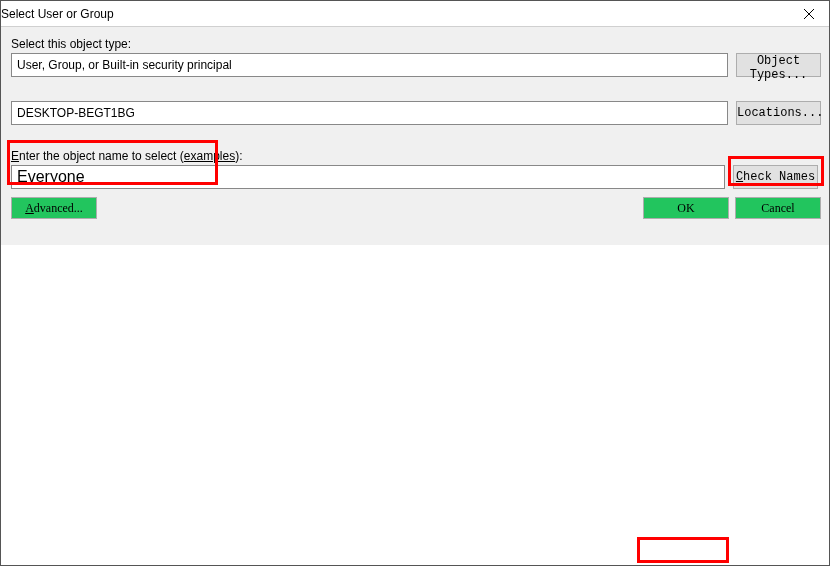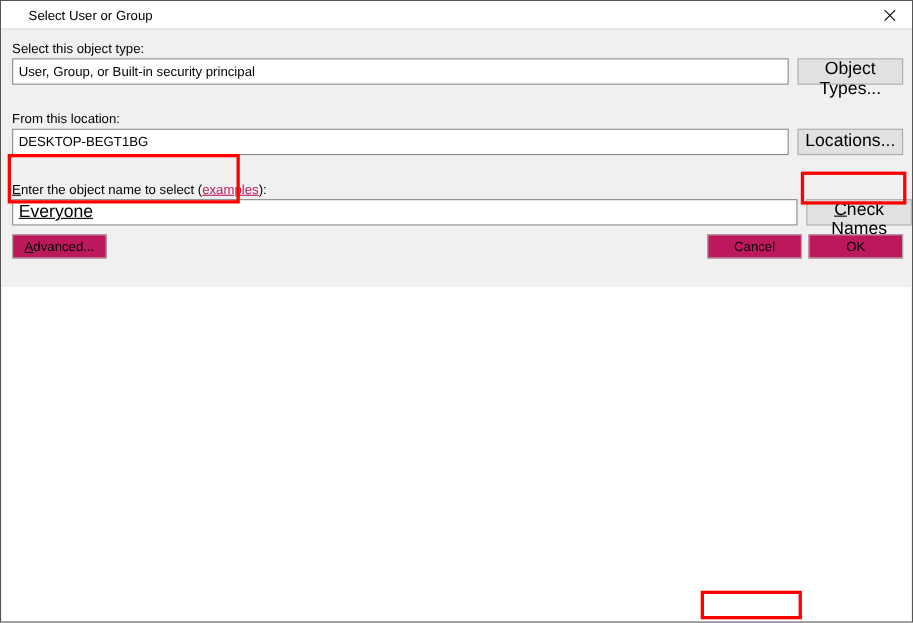--- a/index.html
+++ b/index.html
@@ -12,21 +12,21 @@
       border: 1px solid #555;
       display: flex;
       flex-direction: column;
     }
     .titlebar {
       height: 26px;
       background: #fff;
       border-bottom: 1px solid #d0d0d0;
       display: flex;
       align-items: center;
-      padding-left: 25px;
+      padding-left: 0;
     }
     .titlebar-title { flex: 1; font-size: 12px; }
     .close-btn {
       width: 45px; height: 30px;
       display: flex; align-items: center; justify-content: center;
       font-size: 14px;
       cursor: pointer;
     }
     .content {
       flex: 1;
@@ -43,30 +43,30 @@
     }
     .field-label { margin-bottom: 2px; }
     .readonly-box {
       flex: 1;
       background: #fff;
       border: 1px solid #888;
       padding: 3px 5px;
       line-height: 16px;
     }
     .side-btn {
-      width: 96px;
+      width: 85px;
       height: 24px;
       background: #e1e1e1;
       border: 1px solid #adadad;
-      font-size: 16px;
+      font-size: 12px;
       cursor: pointer;
-      font-family: Liberation Sans, sans-serif;
+      font-family: Liberation Mono, monospace;
     }
     .underline-letter { text-decoration: underline; }
-    .examples-link { color: #be185d; text-decoration: underline; cursor: pointer; }
+    .examples-link { color: #000000; text-decoration: underline; cursor: pointer; }
     .name-section {
       display: flex;
       gap: 8px;
       flex: 1;
       margin-bottom: 8px;
     }
     .textarea-wrap {
       flex: 1;
       display: flex;
       flex-direction: column;
@@ -92,26 +92,26 @@
     }
     .footer {
       display: flex;
       padding: 0 0 14px 0;
       align-items: center;
     }
     .footer-spacer { flex: 1; }
     .footer-btn {
       width: 86px;
       height: 22px;
-      background: #be185d;
+      background: #22c55e;
       border: 1px solid #adadad;
       font-size: 12px;
       cursor: pointer;
       margin-left: 6px;
-      font-family: Liberation Sans, sans-serif;
+      font-family: Liberation Serif, serif;
     }
 
     
     .highlight-box {
       position: absolute;
       border: 3px solid #f00;
       pointer-events: none;
     }
     .wrapper { position: relative; width: 830px; height: 566px; }
   </style>
@@ -131,21 +131,20 @@
   </div>
 
   <div class="content">
 
     <div class="field-label">Select this object type:</div>
     <div class="field-row">
       <div class="readonly-box">User, Group, or Built-in security principal</div>
       <button class="side-btn">Object Types...</button>
     </div>
 
-    <div class="field-label">From this location:</div>
     <div class="field-row">
       <div class="readonly-box">DESKTOP-BEGT1BG</div>
       <button class="side-btn">Locations...</button>
     </div>
 
     <div class="name-section">
       <div class="textarea-wrap">
         <div class="field-label">
           <span class="underline-letter">E</span><span>nter the object name to select (</span><span class="examples-link">examples</span><span>):</span>
         </div>
@@ -159,22 +158,22 @@
           <span class="underline-letter">C</span><span>heck Names</span>
         </button>
       </div>
     </div>
 
     <div class="footer">
       <button class="footer-btn" style="margin-left:0">
         <span class="underline-letter">A</span><span>dvanced...</span>
       </button>
       <div class="footer-spacer"></div>
+      <button class="footer-btn">OK</button>
       <button class="footer-btn">Cancel</button>
-      <button class="footer-btn">OK</button>
     </div>
 
   </div>
 
   <div class="highlight-box" style="left:6px; top:139px; width:211px; height:45px;"></div>
   <div class="highlight-box" style="left:727px; top:155px; width:96px; height:30px;"></div>
   <div class="highlight-box" style="left:636px; top:536px; width:92px; height:26px;"></div>
 
 </div>
 

